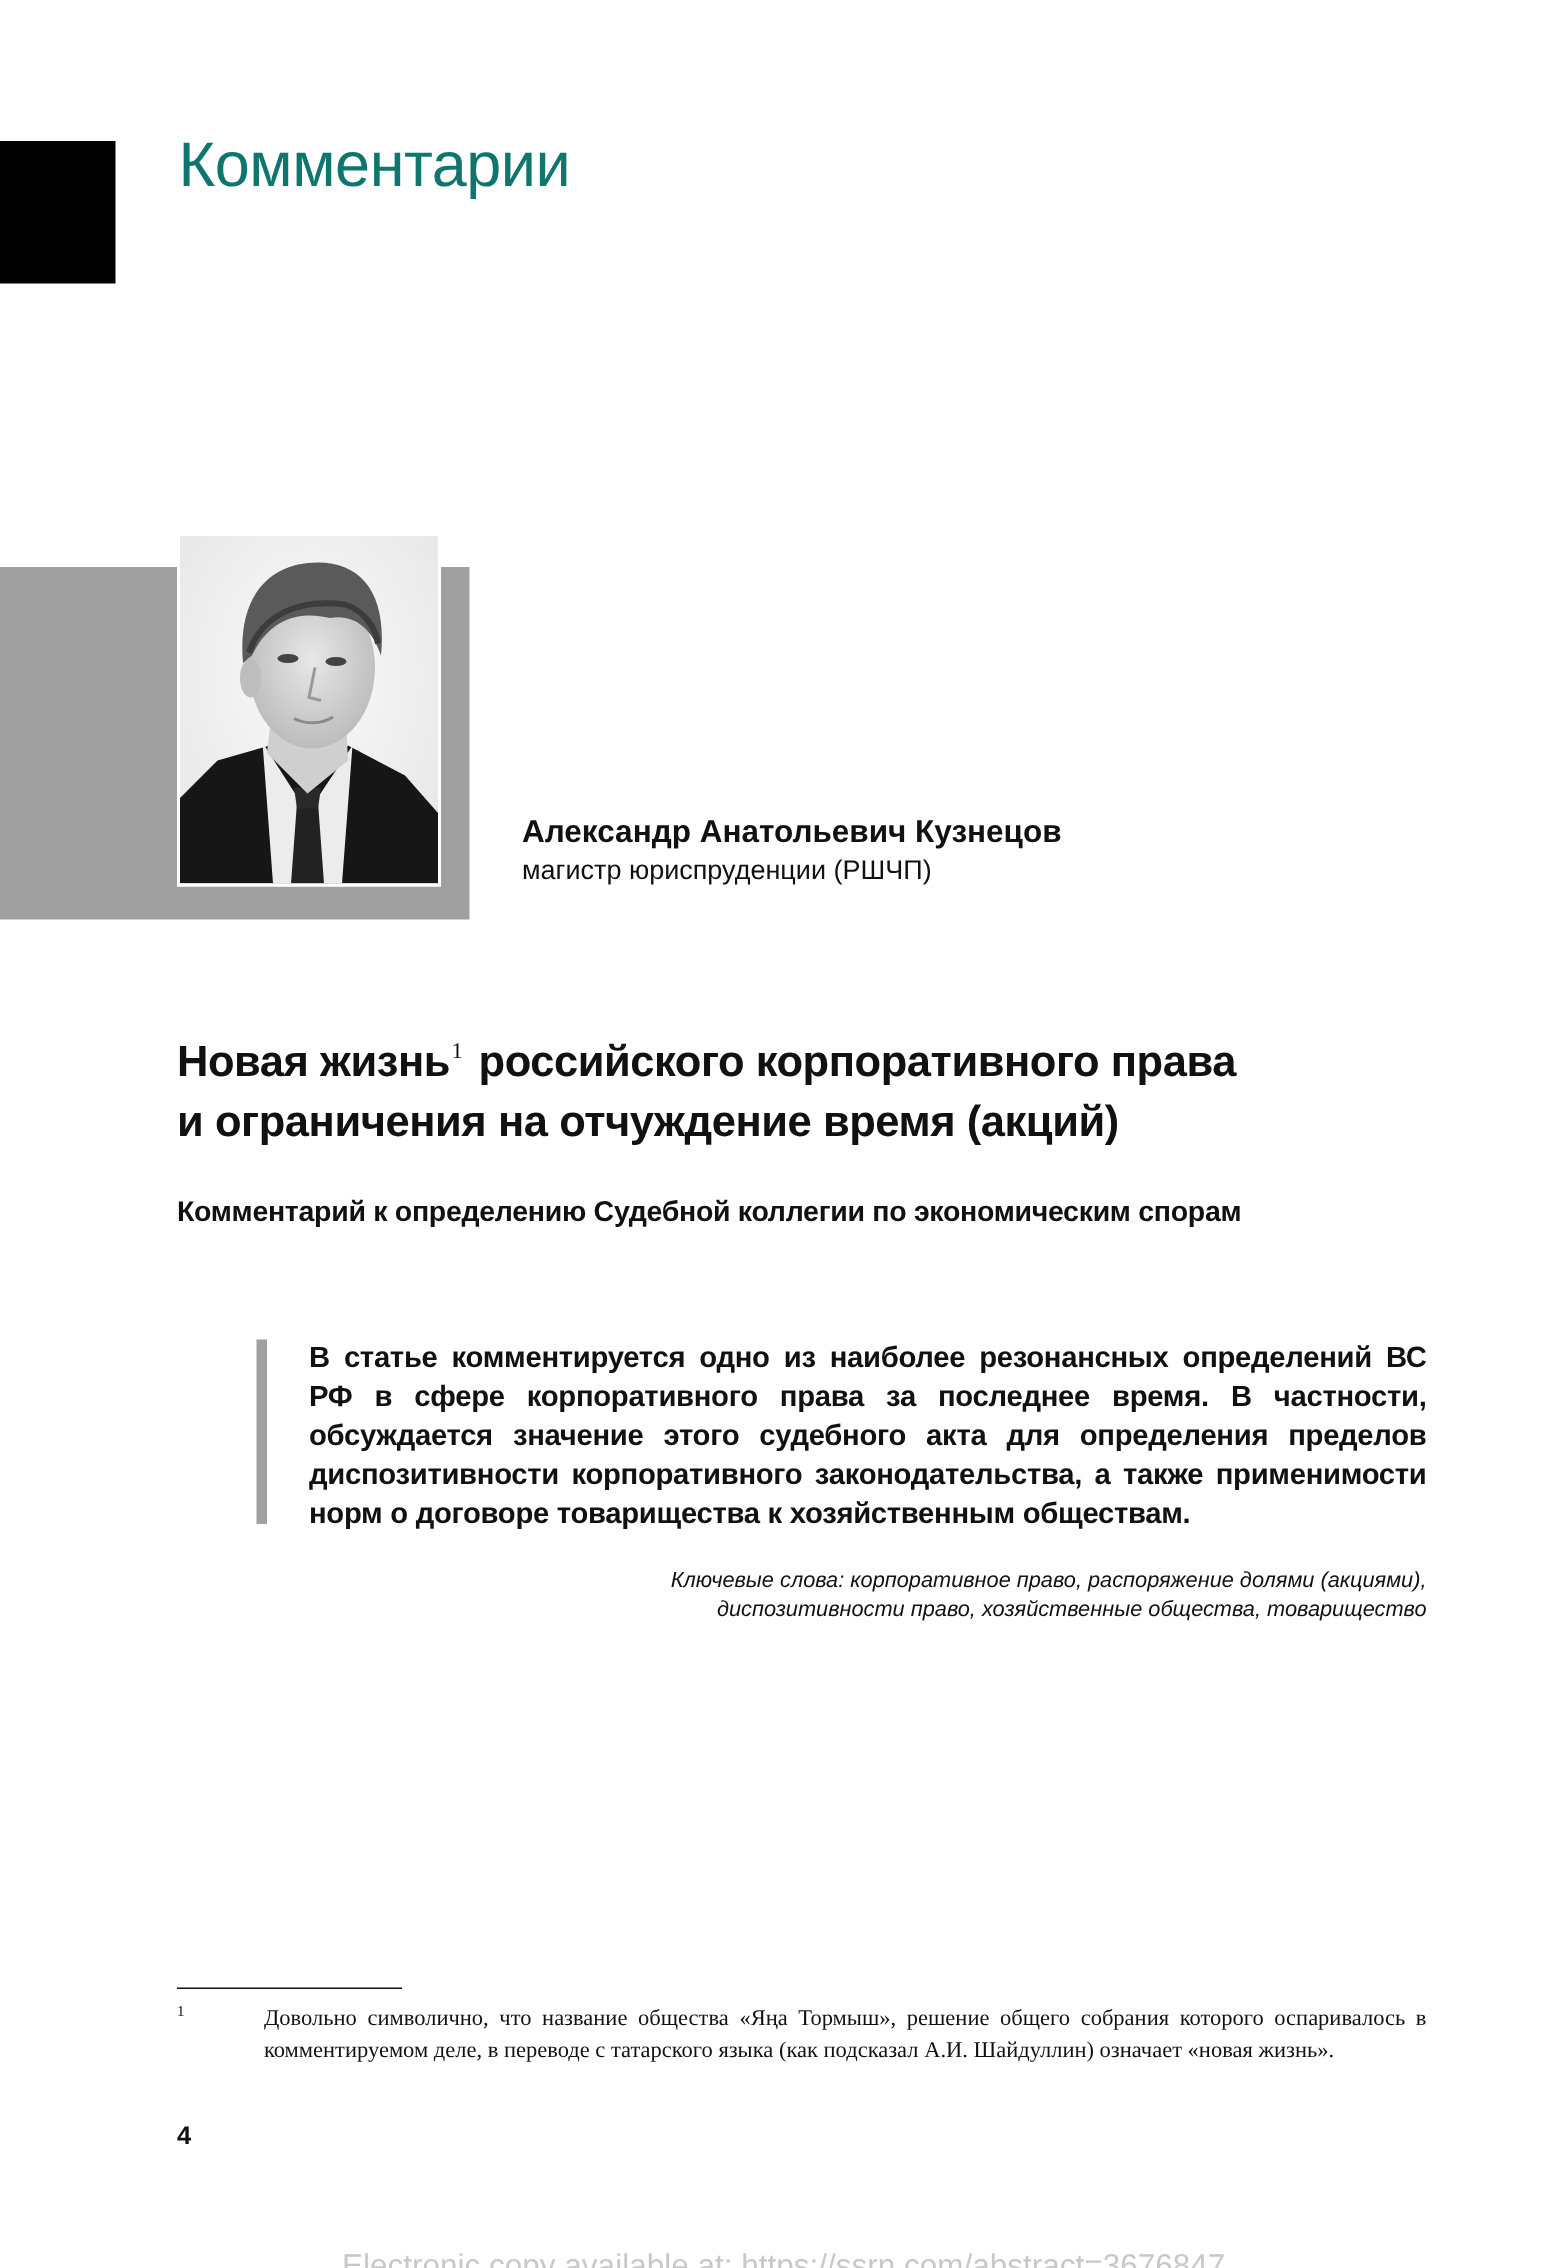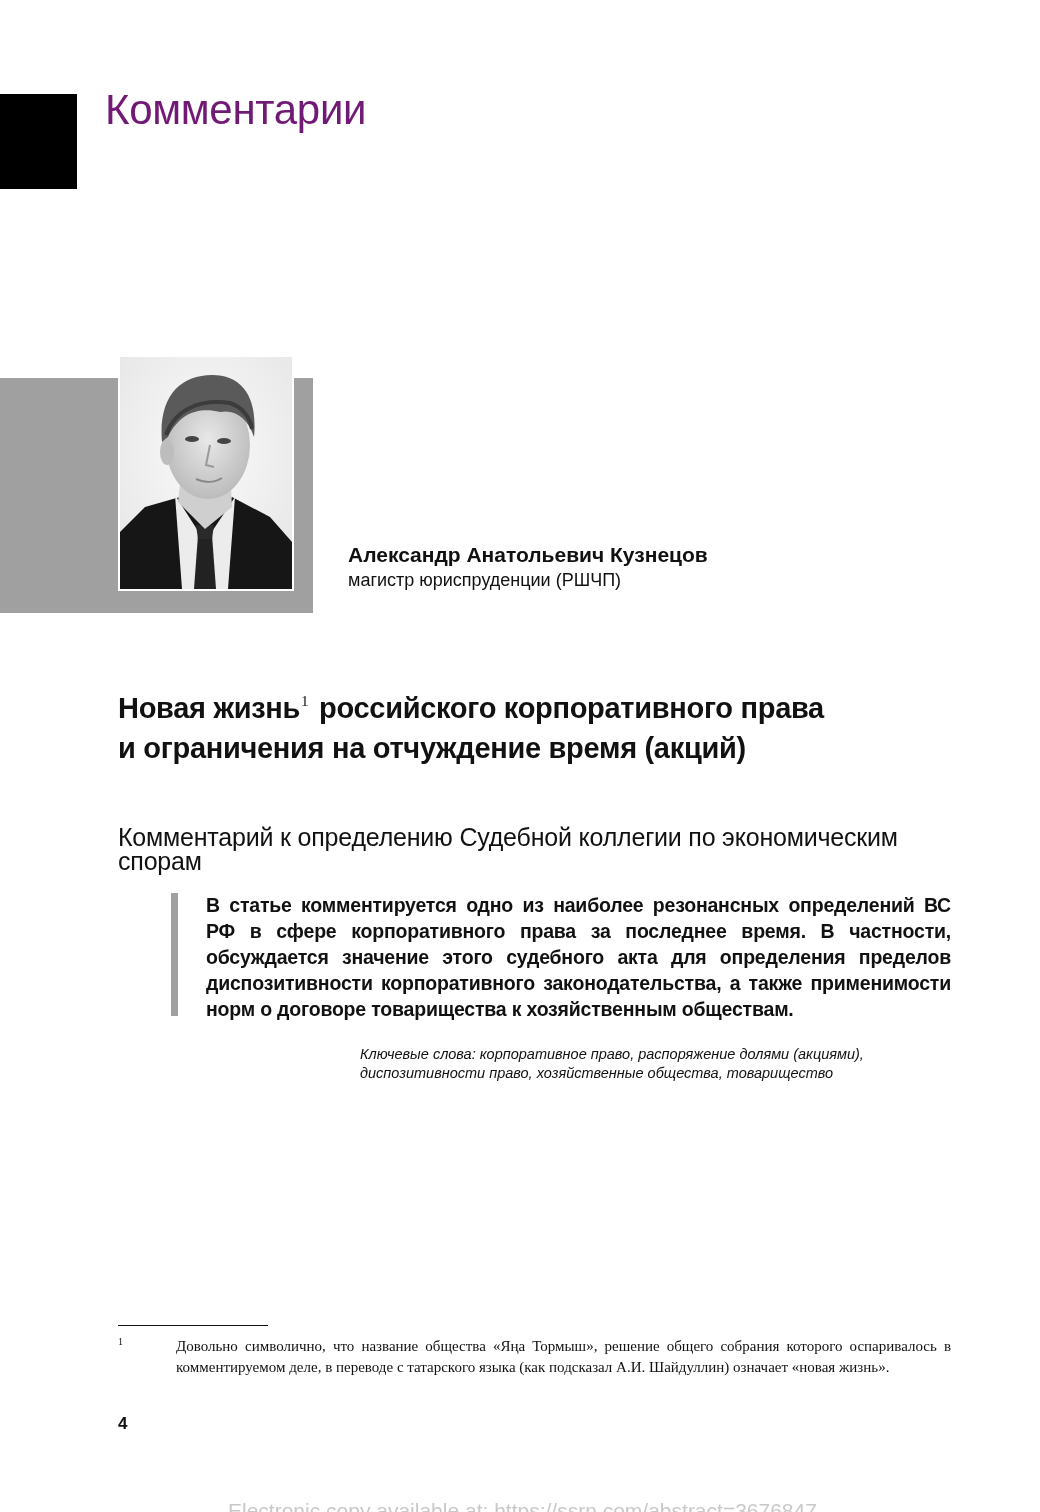--- a/index.html
+++ b/index.html
@@ -18,26 +18,26 @@
     .section-marker {
       position: absolute;
       left: 0;
       top: 94px;
       width: 77px;
       height: 95px;
       background: #000000;
     }
     .section-title {
       position: absolute;
-      left: 105px;
+      left: 119px;
       top: 84px;
       font-size: 42px;
       font-weight: normal;
       letter-spacing: -0.3px;
-      color: #701a75;
+      color: #0f766e;
       margin: 0;
       line-height: 52px;
     }
     .gray-band {
       position: absolute;
       left: 0;
       top: 378px;
       width: 313px;
       height: 235px;
       background: #a0a0a0;
@@ -85,24 +85,24 @@
       font-family: "Liberation Serif", serif;
       font-weight: normal;
       font-size: 15px;
       vertical-align: 12px;
       line-height: 0;
       margin: 0 3px 0 1px;
     }
     .subtitle {
       position: absolute;
       left: 118px;
-      top: 825px;
+      top: 797px;
       width: 840px;
-      font-size: 25px;
-      font-weight: normal;
+      font-size: 19px;
+      font-weight: bold;
       line-height: 24px;
       margin: 0;
       letter-spacing: -0.2px;
     }
     .abstract-bar {
       position: absolute;
       left: 171px;
       top: 893px;
       width: 7px;
       height: 123px;
@@ -121,21 +121,21 @@
       font-weight: bold;
     }
     .keywords {
       position: absolute;
       left: 360px;
       top: 1045px;
       width: 591px;
       font-size: 14.5px;
       line-height: 19px;
       font-style: italic;
-      text-align: left;
+      text-align: right;
       margin: 0;
     }
     .footnote-rule {
       position: absolute;
       left: 118px;
       top: 1325px;
       width: 150px;
       height: 1px;
       background: #111;
     }

